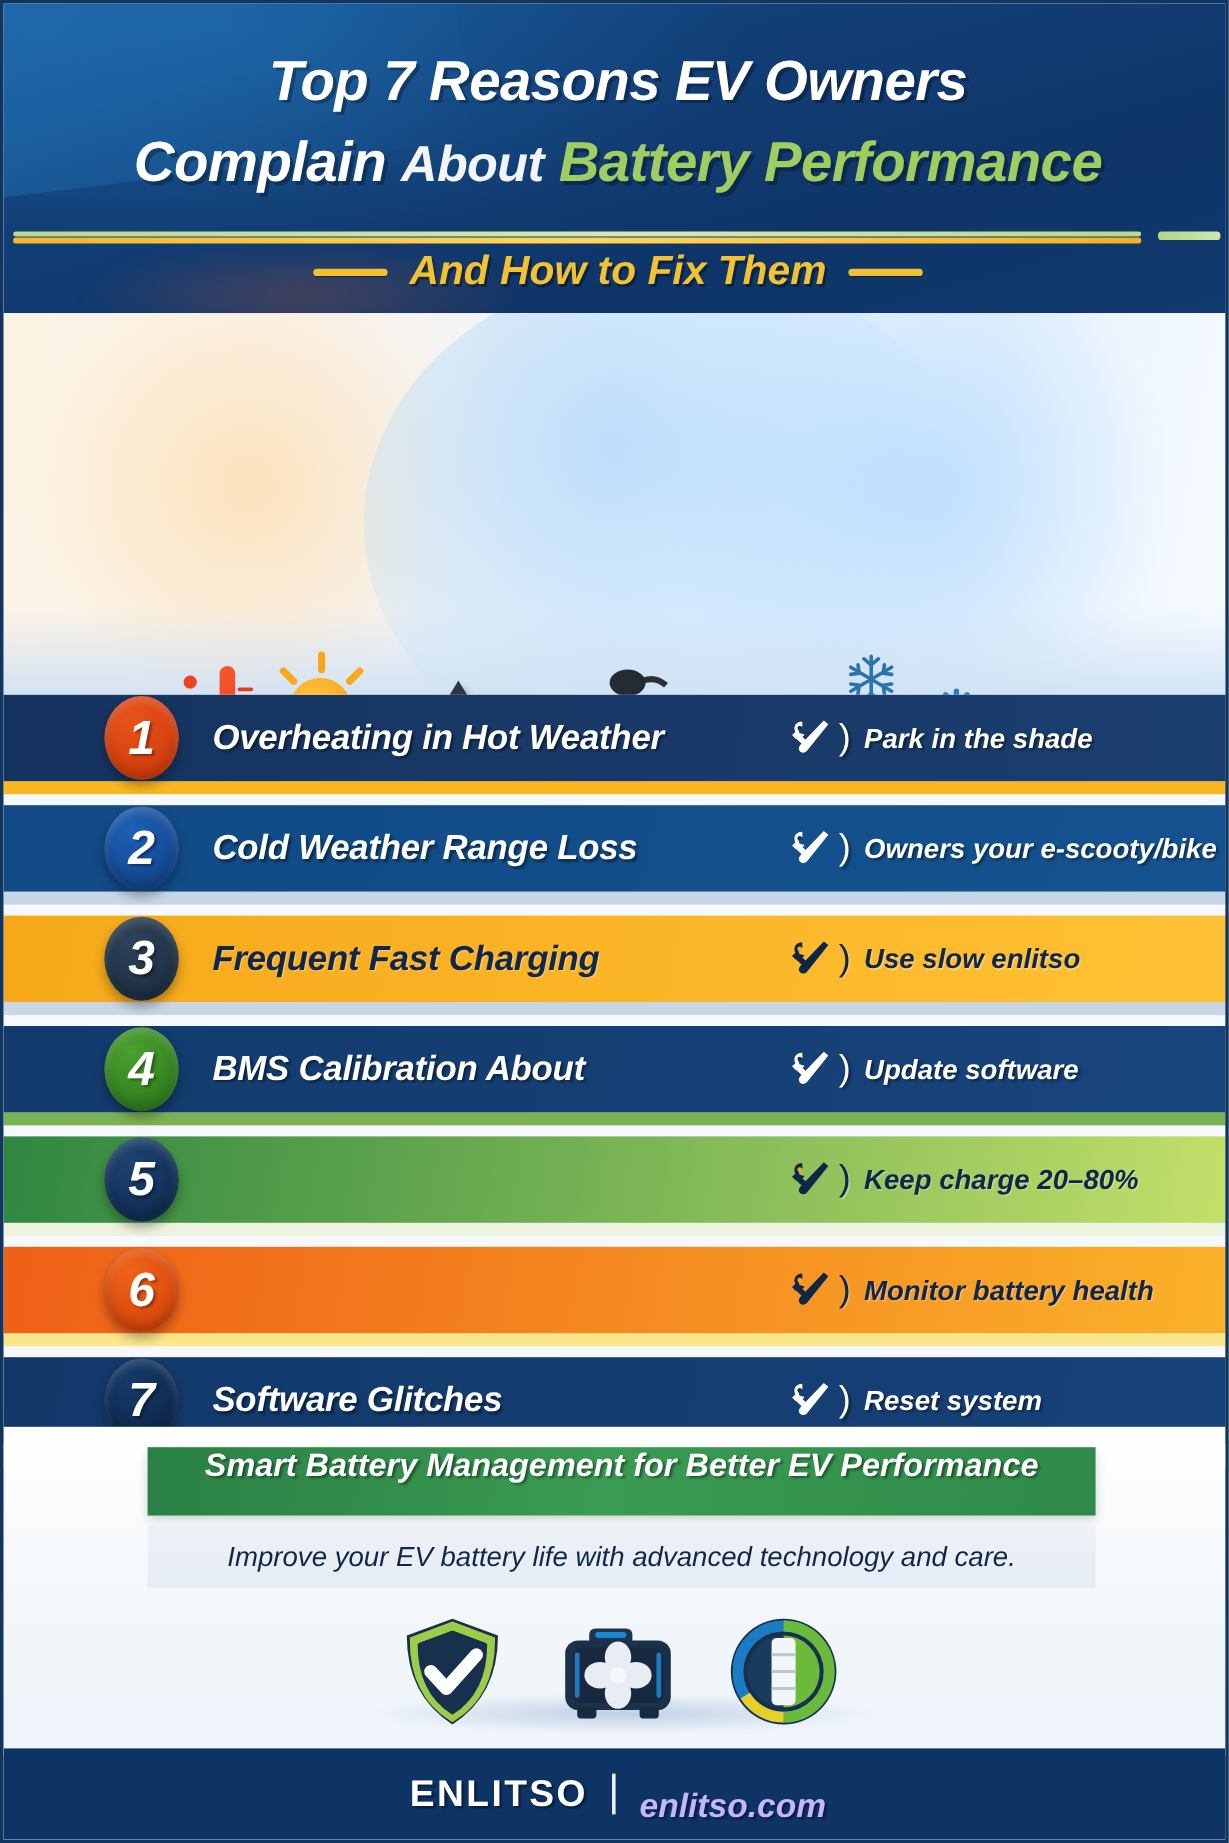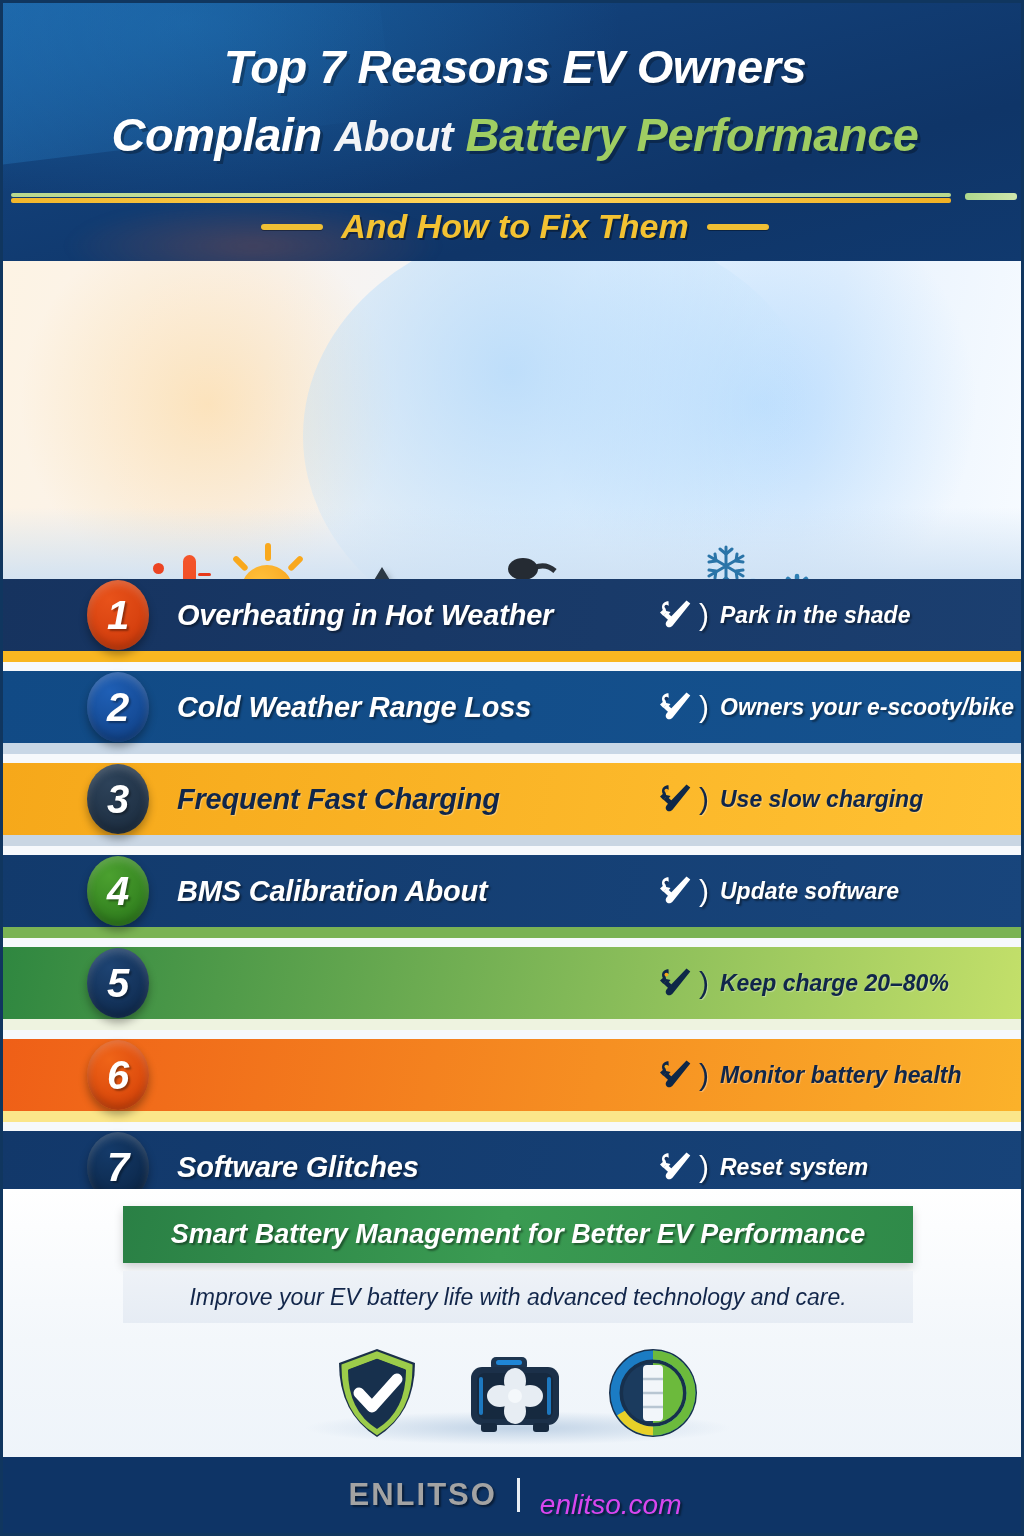--- a/index.html
+++ b/index.html
@@ -153,21 +153,21 @@
 
   .lightTxt{ color:#ffffff; text-shadow:2px 2px 2px rgba(0,0,0,.42); }
   .darkTxt{ color:#10264a; text-shadow:1px 1px 1px rgba(255,255,255,.35); }
 
   
   .cta-wrap{ position:absolute; left:0; top:1186px; width:1024px; height:274px;
     background:linear-gradient(180deg,#ffffff 0%,#f3f7fb 55%,#eef4fa 100%); }
   .cta-green{
     position:absolute; left:120px; top:17px; width:790px; height:57px;
     background:linear-gradient(100deg,#2a8045 0%,#3a9b52 48%,#2f8a49 100%);
-    display:flex; align-items:center; justify-content:center;
+    display:flex; align-items:flex-start; justify-content:center;
     box-shadow:0 4px 9px rgba(0,0,0,.18);
   }
   .cta-green span{
     font-size:27px; font-weight:bold; font-style:italic; color:#fff;
     text-shadow:2px 2px 2px rgba(0,0,0,.40); white-space:nowrap;
   }
   .cta-sub{
     position:absolute; left:120px; top:82px; width:790px; height:52px;
     background:linear-gradient(180deg,#eef2f7,#e6ecf4);
     display:flex; align-items:center; justify-content:center;
@@ -181,24 +181,24 @@
 
   
   .footer{
     position:absolute; left:0; bottom:0; width:1024px; height:76px;
     background:
       radial-gradient(ellipse 600px 120px at 50% 10%, rgba(36,110,175,.38), rgba(36,110,175,0) 70%),
       linear-gradient(180deg,#10386b 0%,#0e3straight 0%,#0d3263 100%);
     background-color:#0e3466;
     display:flex; align-items:center; justify-content:center; gap:20px;
   }
-  .brand{ font-size:31px; font-weight:bold; color:#a3a3a3; letter-spacing:2px;
+  .brand{ font-size:31px; font-weight:bold; color:#ffffff; letter-spacing:2px;
     text-shadow:2px 2px 2px rgba(0,0,0,.45); }
   .pipe{ width:3px; height:34px; background:#e9eef4; }
-  .domain{ font-size:28px; font-weight:normal; color:#d946ef; font-style:italic;
+  .domain{ font-size:28px; font-weight:bold; color:#c4b5fd; font-style:italic;
     text-shadow:2px 2px 2px rgba(0,0,0,.45);margin-top:20px; }
 </style>
 </head>
 <body>
 
 <div id="poster">
 
   <div class="header">
     <div class="title-wrap">
       <div class="title-line">
@@ -382,21 +382,21 @@
       <div class="rtitle darkTxt">Frequent Fast Charging</div>
       <div class="fixbox">
 
 <svg class="tool-icon" viewBox="0 0 34 32">
   <path d="M10.5 2.2 C6.6 2.2 4 4.8 4 8.1 c0 1.1 .3 2 .8 2.9 L2 13.6 l3.4 3.4 2.7-2.7 c.9 .5 1.8 .7 2.8 .7 l1.6-1.9 -4.3-1.2 -1.1-3.9 3.6-1.5z" fill="#0e2748"></path>
   <circle cx="8.4" cy="7.6" r="1.9" fill="#f6a81a"></circle>
   <path d="M28.5 1.5 l3.8 3.1 -17.6 21.9 c-1.6 2 -4.2 2.3 -5.8 .9 c-1.7-1.4 -1.6-4 .2-5.7z" fill="#0e2748"></path>
   <path d="M8.8 13.2 l6.6 6.1 -3.1 3.6 -6.7-6.2z" fill="#0e2748"></path>
 </svg>
         <span class="paren darkTxt">)</span>
-        <span class="fixtext darkTxt">Use slow charging</span>
+        <span class="fixtext darkTxt">Use slow enlitso</span>
       </div>
     </div>
     <div class="accent" style="background:linear-gradient(90deg,#c9d6e3,#c9d6e3);"></div>
     <div class="gap"></div>
   </div>
       <div class="rowwrap">
     <div class="row" style="background:linear-gradient(100deg,#123a6c,#18457c);">
       <div class="badge" style="background:radial-gradient(circle at 36% 28%, #4ba02f, #2f7d1d 78%);">
         <span>4</span>
       </div>

